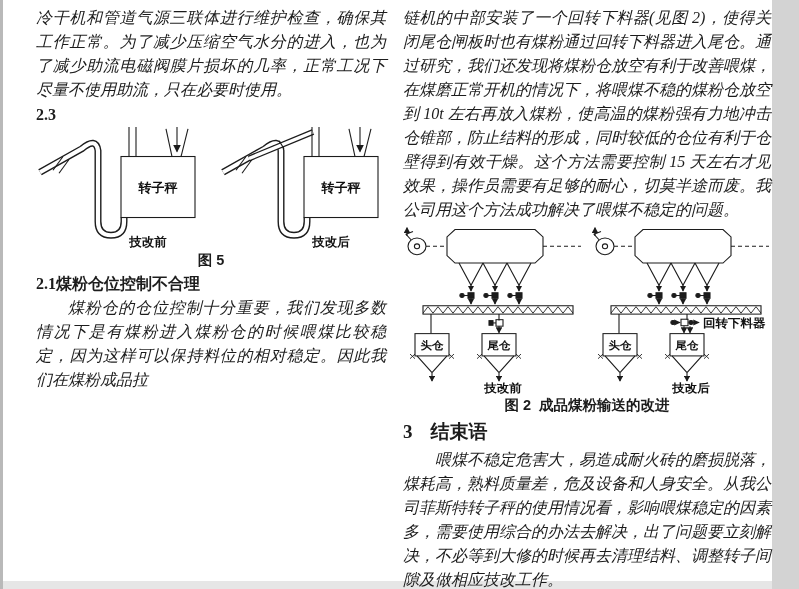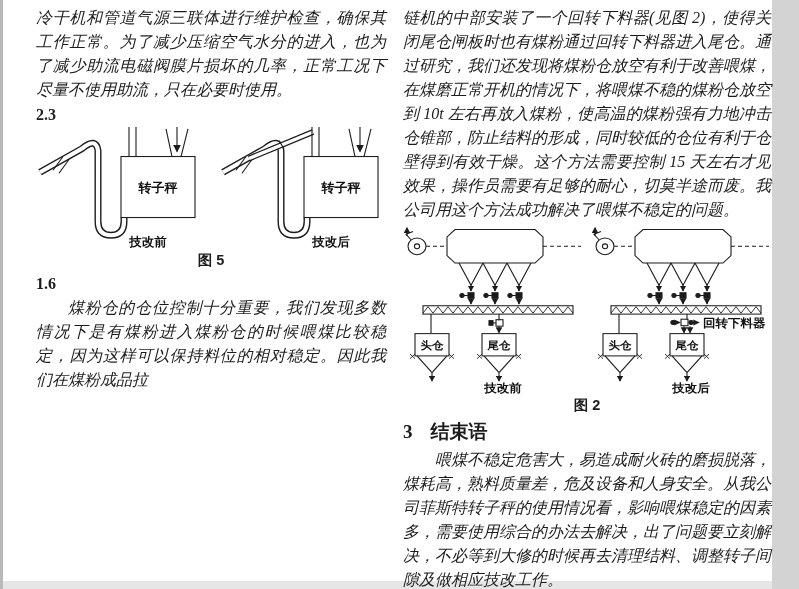--- a/index.html
+++ b/index.html
@@ -91,21 +91,22 @@
           <text class="diagram-text" x="305" y="66" text-anchor="middle" stroke="none" fill="#111111" font-size="13" font-weight="bold">转子秤</text>
           <text class="diagram-text" x="295" y="121" text-anchor="middle" stroke="none" fill="#111111" font-size="12.5" font-weight="bold">技改后</text>
         </g>
       </svg>
       <figcaption>
         <span>图 5</span>
       </figcaption>
     </figure>
 
     <h3 class="h-sec">
-      <span>1.6</span>
+      <span>2.1</span>
+      <span>煤粉仓位控制不合理</span>
     </h3>
 
     <p class="body indent">煤粉仓的仓位控制十分重要，我们发现多数情况下是有煤粉进入煤粉仓的时候喂煤比较稳定，因为这样可以保持料位的相对稳定。因此我们在煤粉成品拉</p>
   </div>
 
   <div class="col col-right">
     <p class="body">链机的中部安装了一个回转下料器(见图 2)，使得关闭尾仓闸板时也有煤粉通过回转下料器进入尾仓。通过研究，我们还发现将煤粉仓放空有利于改善喂煤，在煤磨正常开机的情况下，将喂煤不稳的煤粉仓放空到 10t 左右再放入煤粉，使高温的煤粉强有力地冲击仓锥部，防止结料的形成，同时较低的仓位有利于仓壁得到有效干燥。这个方法需要控制 15 天左右才见效果，操作员需要有足够的耐心，切莫半途而废。我公司用这个方法成功解决了喂煤不稳定的问题。</p>
 
     <figure style="margin-top:2px;">
       <svg class="fig-svg" width="368" height="170" viewBox="0 0 368 183" preserveAspectRatio="none">
@@ -214,20 +215,21 @@
           <line x1="217" y1="160" x2="217" y2="169" marker-end="url(#a2)"></line>
           <path d="M269,142 L284,160 M299,142 L284,160"></path>
           <line x1="284" y1="160" x2="284" y2="169" marker-end="url(#a2)"></line>
           <text class="diagram-text" x="217" y="135" text-anchor="middle" stroke="none" fill="#111111" font-size="11.5" font-weight="bold">头仓</text>
           <text class="diagram-text" x="284" y="135" text-anchor="middle" stroke="none" fill="#111111" font-size="11.5" font-weight="bold">尾仓</text>
           <text class="diagram-text" x="288" y="181" text-anchor="middle" stroke="none" fill="#111111" font-size="12.5" font-weight="bold">技改后</text>
         </g>
       </svg>
       <figcaption>
         <span>图 2</span>
+        <span>成品煤粉输送的改进</span>
       </figcaption>
     </figure>
 
     <h2 class="h-main">
       <span>3</span>
       <span>结束语</span>
     </h2>
 
     <p class="body indent">喂煤不稳定危害大，易造成耐火砖的磨损脱落，煤耗高，熟料质量差，危及设备和人身安全。从我公司菲斯特转子秤的使用情况看，影响喂煤稳定的因素多，需要使用综合的办法去解决，出了问题要立刻解决，不必等到大修的时候再去清理结料、调整转子间隙及做相应技改工作。</p>
   </div>

